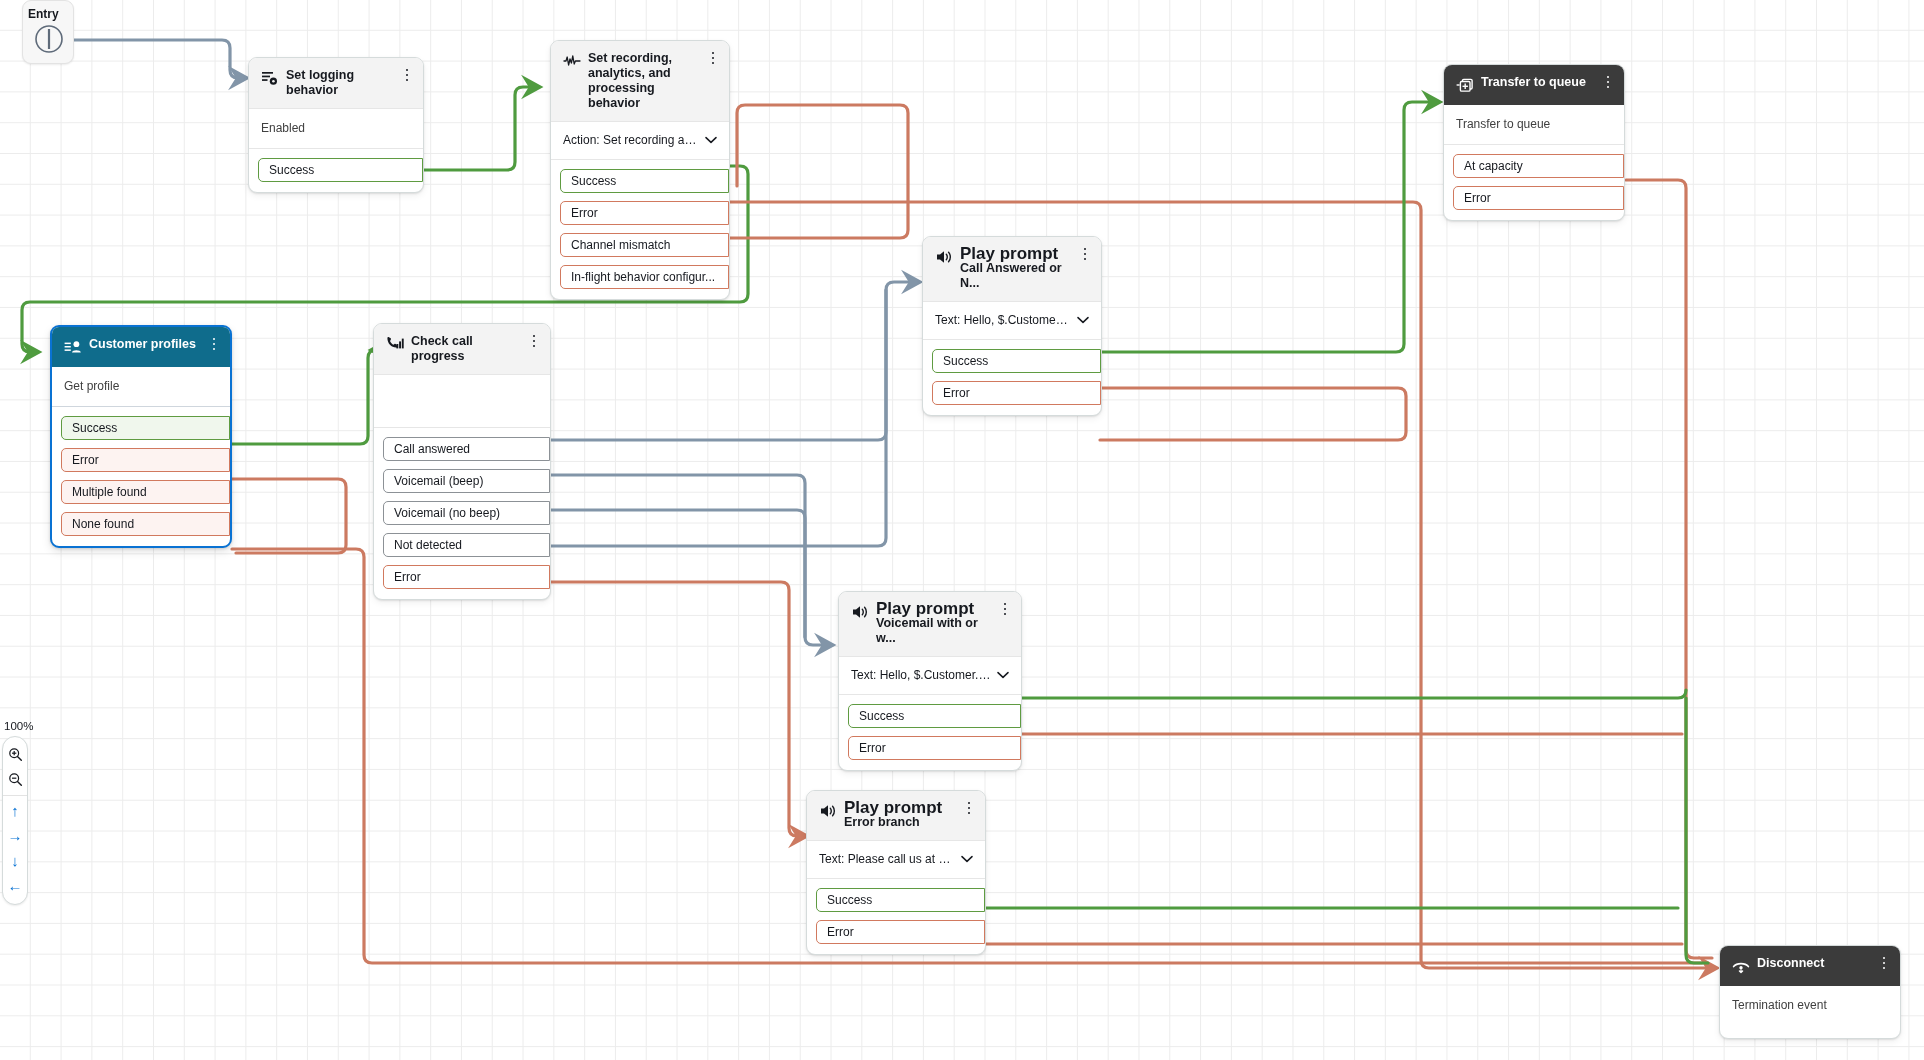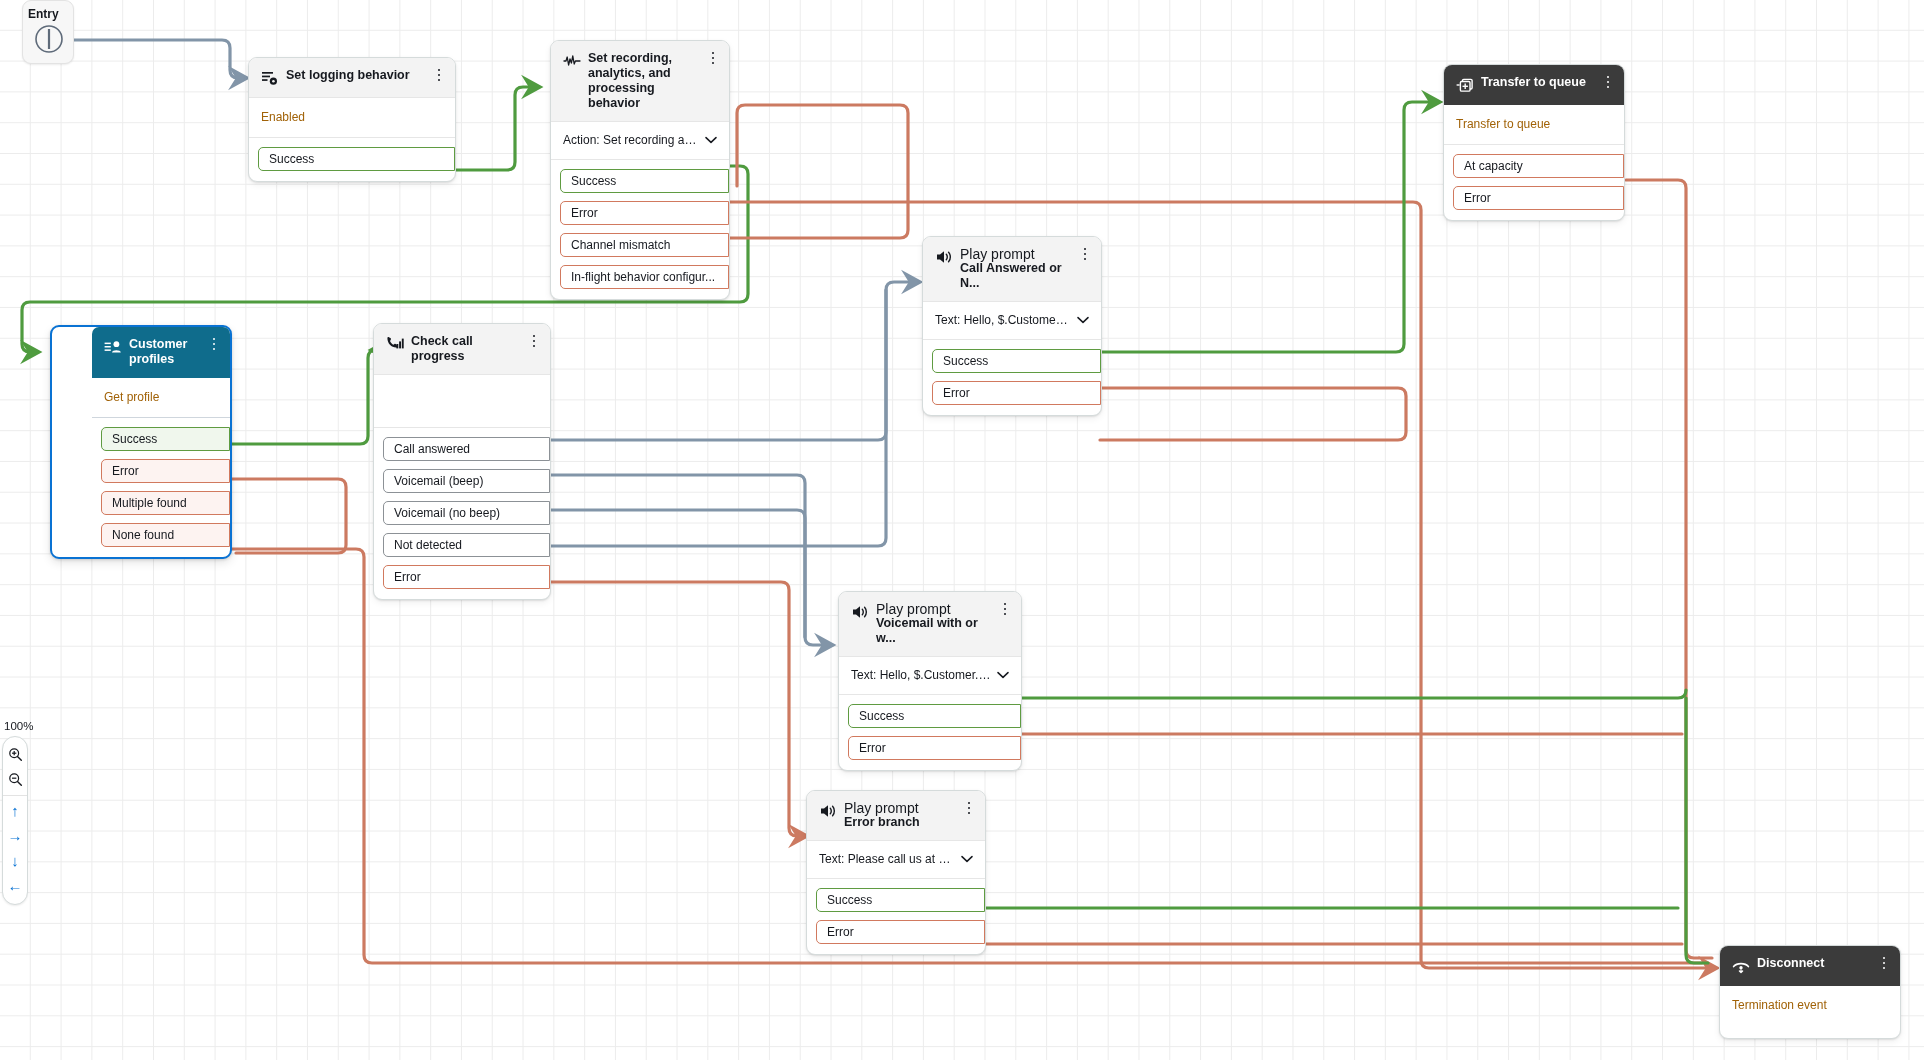--- a/index.html
+++ b/index.html
@@ -41,35 +41,35 @@
     background: #f3f3f3;
     border-radius: 8px 8px 0 0;
     border-bottom: 1px solid #e6e6e6;
     position: relative;
   }
   .node.selected .node-head { border-radius: 7px 7px 0 0; }
   .node-head.teal  { background: #0f6c8c; border-bottom-color: #0f6c8c; }
   .node-head.dark  { background: #3b3b3b; border-bottom-color: #3b3b3b; }
   .node-icon { width: 18px; height: 18px; flex: 0 0 18px; margin-top: 1px; display:block; }
   .node-titles { flex: 1 1 auto; min-width: 0; padding-right: 12px; }
-  .node-kicker { font-size: 14px; color: #16191f; line-height: 14px; }
+  .node-kicker { font-size: 17px; color: #16191f; line-height: 14px; font-weight: bold; }
   .node-name { font-size: 12.5px; font-weight: bold; color: #16191f; line-height: 15px; }
   .node-head.teal .node-name, .node-head.dark .node-name { color: #ffffff; }
   .kebab {
     position: absolute; top: 9px; right: 9px;
     width: 14px; height: 16px;
     display: flex; flex-direction: column; align-items: center; justify-content: center; gap: 2.5px;
     cursor: pointer;
   }
   .kebab i { width: 2.6px; height: 2.6px; border-radius: 50%; background: #16191f; display:block; }
   .node-head.teal .kebab i, .node-head.dark .kebab i { background: #ffffff; }
 
   .node-body { padding: 11px 12px 12px 12px; }
   .node-body.tall { min-height: 52px; }
-  .body-text { font-size: 12px; color: #a16207; line-height: 16px; }
+  .body-text { font-size: 12px; color: #404040; line-height: 16px; }
   .body-select {
     display: flex; align-items: center; justify-content: space-between; gap: 6px;
     font-size: 12px; color: #16191f; cursor: pointer;
   }
   .body-select .lbl { white-space: nowrap; overflow: hidden; text-overflow: ellipsis; }
   .chev { width: 12px; height: 8px; flex: 0 0 12px; }
 
   .branches { border-top: 1px solid #e6e6e6; padding: 9px 0 10px 0; }
   .node.selected .branches { border-top-color: #cfd6dd; }
   .branch {
@@ -204,21 +204,21 @@
   </svg>
 
   <div id="entry-label">Entry</div>
   <div id="entry">
     <svg style="position:absolute;left:10px;top:22px;" width="32" height="32" viewBox="0 0 32 32">
       <circle cx="16" cy="16" r="13" fill="none" stroke="#5f6b7a" stroke-width="1.6"></circle>
       <line x1="16" y1="6" x2="16" y2="26" stroke="#5f6b7a" stroke-width="2.2"></line>
     </svg>
   </div>
 
-  <div class="node" style="left:248px; top:57px; width:208px;">
+  <div class="node" style="left:248px; top:57px; width:176px;">
     <div class="node-head">
       <svg class="node-icon" viewBox="0 0 18 18">
         <rect x="1" y="3" width="11" height="1.7" fill="#16191f"></rect>
         <rect x="1" y="6.6" width="8" height="1.7" fill="#16191f"></rect>
         <rect x="1" y="10.2" width="5.5" height="1.7" fill="#16191f"></rect>
         <circle cx="12.4" cy="12.2" r="3.6" fill="#16191f"></circle>
         <circle cx="12.4" cy="12.2" r="1.3" fill="#f3f3f3"></circle>
       </svg>
       <div class="node-titles">
         <div class="node-name">Set logging behavior</div>
@@ -287,21 +287,21 @@
     </div>
     <div class="node-body">
       <div class="body-text">Transfer to queue</div>
     </div>
     <div class="branches">
       <div class="branch err">At capacity</div>
       <div class="branch err">Error</div>
     </div>
   </div>
 
-  <div class="node selected" style="left:50px; top:325px; width:182px;padding-left:40px;">
+  <div class="node selected" style="left:50px; top:325px; width:182px;">
     <div class="node-head teal">
       <svg class="node-icon" viewBox="0 0 18 18">
         <rect x="0.6" y="4.6" width="6.2" height="1.5" fill="#ffffff"></rect>
         <rect x="0.6" y="8.0" width="6.2" height="1.5" fill="#ffffff"></rect>
         <rect x="0.6" y="11.4" width="6.2" height="1.5" fill="#ffffff"></rect>
         <circle cx="12.4" cy="6.2" r="2.9" fill="#ffffff"></circle>
         <path d="M8.0,14.6 C8.0,11.6 16.8,11.6 16.8,14.6 Z" fill="#ffffff"></path>
       </svg>
       <div class="node-titles">
         <div class="node-name">Customer profiles</div>

